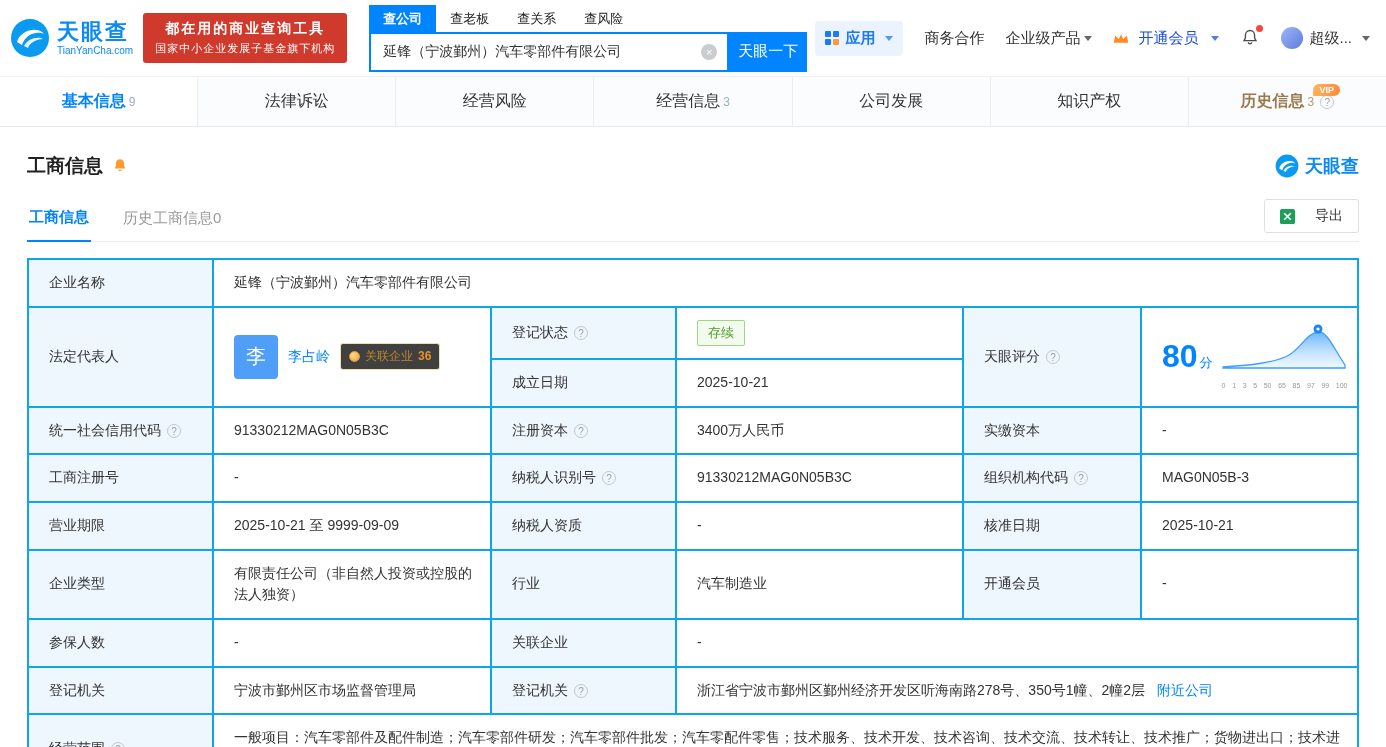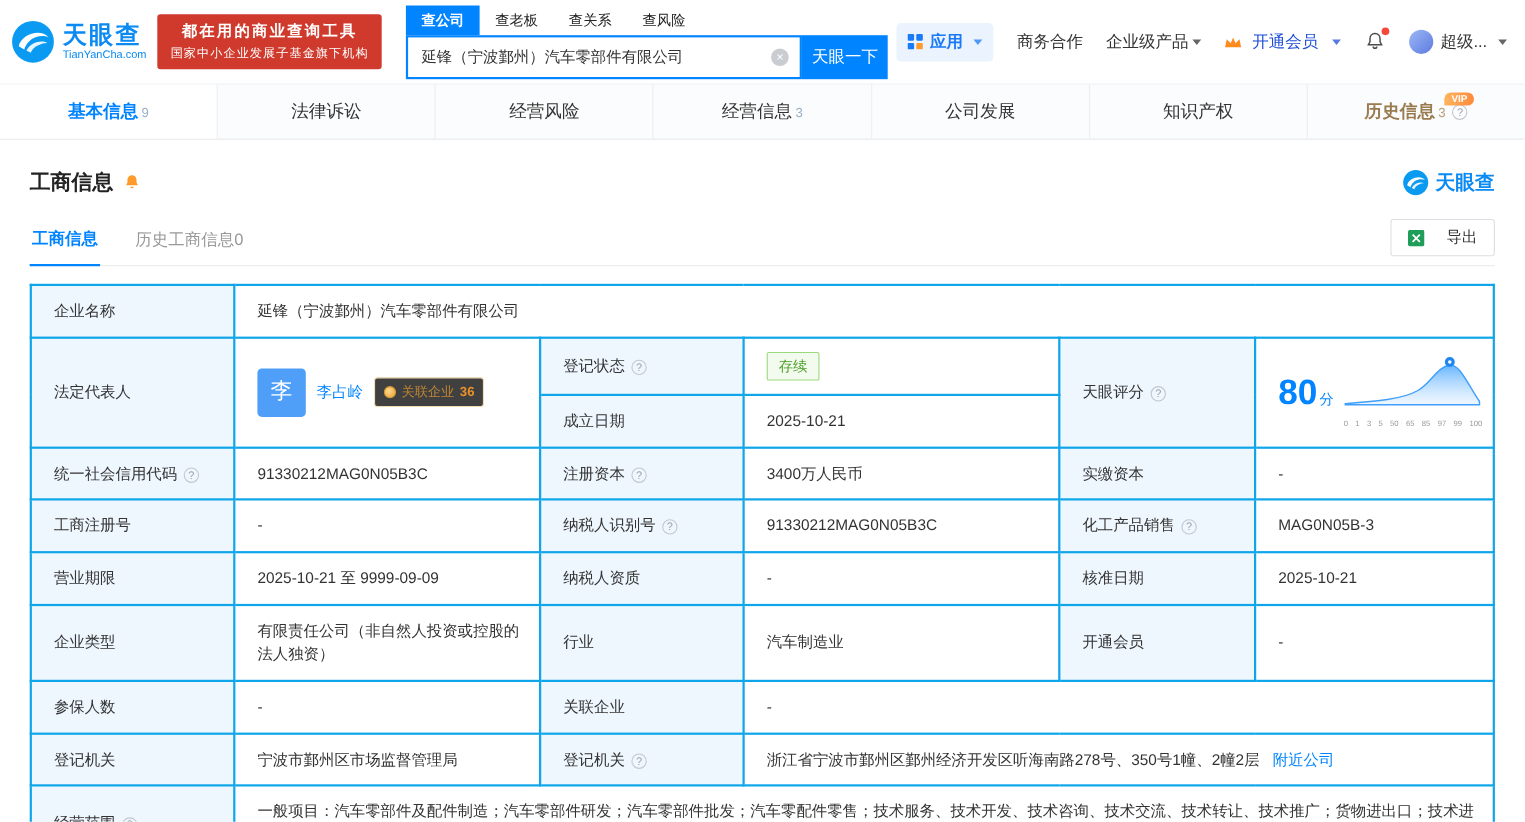--- a/index.html
+++ b/index.html
@@ -307,21 +307,21 @@
       <td><span>3400万人民币</span></td>
       <td class="lbl"><span>实缴资本</span></td>
       <td><span class="dash">-</span></td>
     </tr>
 
     <tr>
       <td class="lbl"><span>工商注册号</span></td>
       <td><span class="dash">-</span></td>
       <td class="lbl"><span>纳税人识别号</span><span class="qicon"></span></td>
       <td><span>91330212MAG0N05B3C</span></td>
-      <td class="lbl"><span>化工产品销售</span><span class="qicon"></span></td>
+      <td class="lbl"><span>组织机构代码</span><span class="qicon"></span></td>
       <td><span>MAG0N05B-3</span></td>
     </tr>
 
     <tr>
       <td class="lbl"><span>营业期限</span></td>
       <td><span>2025-10-21 至 9999-09-09</span></td>
       <td class="lbl"><span>纳税人资质</span></td>
       <td><span class="dash">-</span></td>
       <td class="lbl"><span>核准日期</span></td>
       <td><span>2025-10-21</span></td>

